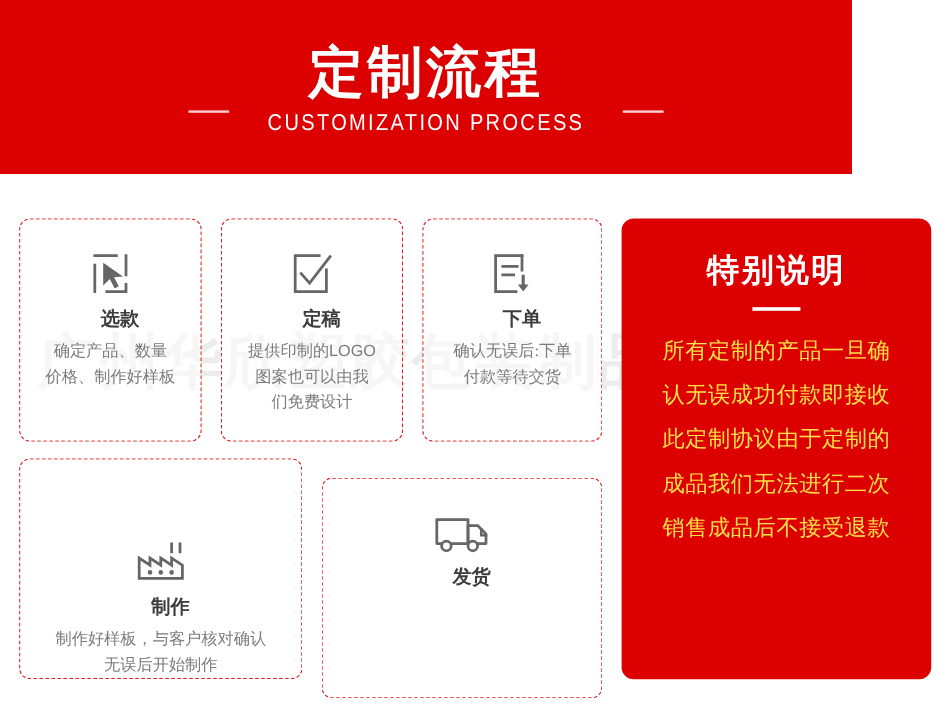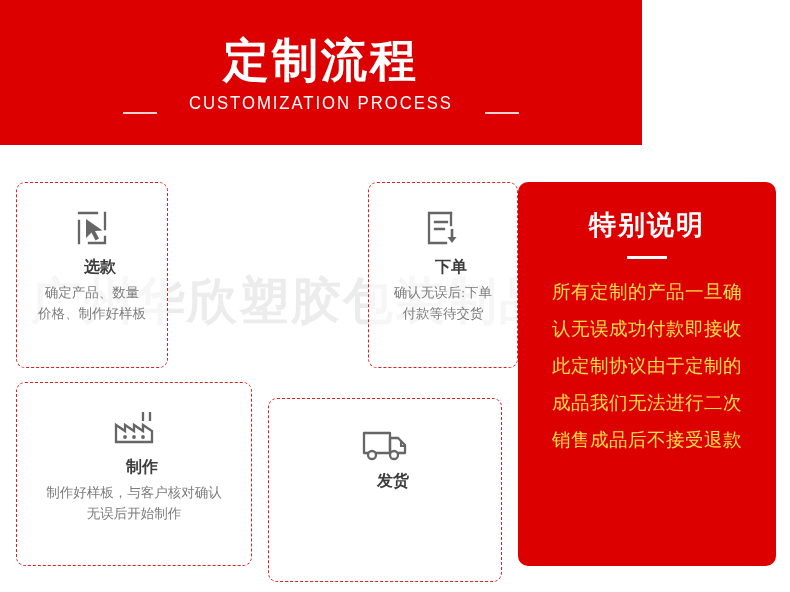--- a/index.html
+++ b/index.html
@@ -13,41 +13,41 @@
     font-family: "Liberation Sans", "DejaVu Sans", sans-serif;
     overflow: hidden;
     position: relative;
   }
 
   
   .banner {
     position: absolute;
     left: 0;
     top: 0;
-    width: 642px;
+    width: 710px;
     height: 145px;
     background: #dd0000;
     display: flex;
     flex-direction: column;
     align-items: center;
     justify-content: center;
     overflow: hidden;
   }
   .banner-title {
     color: #ffffff;
     font-size: 46px;
     font-weight: bold;
     letter-spacing: 3px;
     line-height: 1;
     margin-top: 6px;
     text-shadow: 0 1px 2px rgba(0,0,0,0.08);
   }
   .banner-sub-row {
     display: flex;
-    align-items: flex-end;
+    align-items: flex-start;
     justify-content: center;
     margin-top: 9px;
   }
   .banner-rule {
     width: 34px;
     height: 2px;
     background: rgba(255,255,255,0.82);
   }
   .banner-sub {
     color: #ffffff;
@@ -91,23 +91,23 @@
     background: rgba(255,255,255,0.55);
     box-sizing: border-box;
     display: flex;
     flex-direction: column;
     align-items: center;
     padding-top: 22px;
   }
   
   .card.c0 { left: 0px;   top: 0px;   width: 152px; height: 186px; }
   .card.c1 { left: 168px; top: 0px;   width: 152px; height: 186px; }
-  .card.c2 { left: 352px; top: 0px;   width: 150px; height: 186px; font-family: Liberation Serif, serif; }
-  
-  .card.c3 { left: 0px;   top: 200px; width: 236px; height: 184px; }
+  .card.c2 { left: 336px; top: 0px;   width: 150px; height: 186px; font-family: Liberation Serif, serif; }
+  
+  .card.c3 { left: 0px;   top: 200px; width: 236px; height: 184px; justify-content: flex-end; }
   .card.c4 { left: 252px; top: 216px; width: 234px; height: 184px; font-family: Liberation Mono, monospace; }
 
   .card-icon {
     height: 46px;
     display: flex;
     align-items: center;
     justify-content: center;
     margin-bottom: 6px;
   }
   .card-title {
@@ -189,20 +189,32 @@
       <svg width="34" height="38" viewBox="0 0 34 38">
         <path d="M4 4 H22 M30 4 V20 M30 28 V34 H14 M4 34 V12" fill="none" stroke="#666666" stroke-width="2.3" stroke-linecap="square"></path>
         <path d="M11 10 L11 29 L16.5 23.5 L20.5 31.5 L24 29.5 L20 22 L27.5 21.5 Z" fill="#666666"></path>
       </svg>
     </div>
     <div class="card-title">选款</div>
     <div class="card-desc">确定产品、数量
 价格、制作好样板</div>
   </div>
 
+  <div class="card c1">
+    <div class="card-icon">
+      <svg width="36" height="38" viewBox="0 0 36 38">
+        <path d="M24 4 H4 V34 H30 V16" fill="none" stroke="#666666" stroke-width="2.3" stroke-linecap="square"></path>
+        <path d="M9 19 L16 27 L33 5" fill="none" stroke="#666666" stroke-width="2.3" stroke-linecap="square" stroke-linejoin="miter"></path>
+      </svg>
+    </div>
+    <div class="card-title">定稿</div>
+    <div class="card-desc">提供印制的LOGO
+图案也可以由我
+们免费设计</div>
+  </div>
 
   <div class="card c2">
     <div class="card-icon">
       <svg width="38" height="38" viewBox="0 0 38 38">
         <path d="M27 4 H5 V34 H22" fill="none" stroke="#666666" stroke-width="2.3" stroke-linecap="square"></path>
         <path d="M27 4 V16" fill="none" stroke="#666666" stroke-width="2.3" stroke-linecap="square"></path>
         <path d="M11 13 H23 M11 20 H20" fill="none" stroke="#666666" stroke-width="2.3" stroke-linecap="square"></path>
         <path d="M28 20 V30" fill="none" stroke="#666666" stroke-width="2.6"></path>
         <path d="M23.5 28 L28 34 L32.5 28 Z" fill="#666666"></path>
       </svg>

